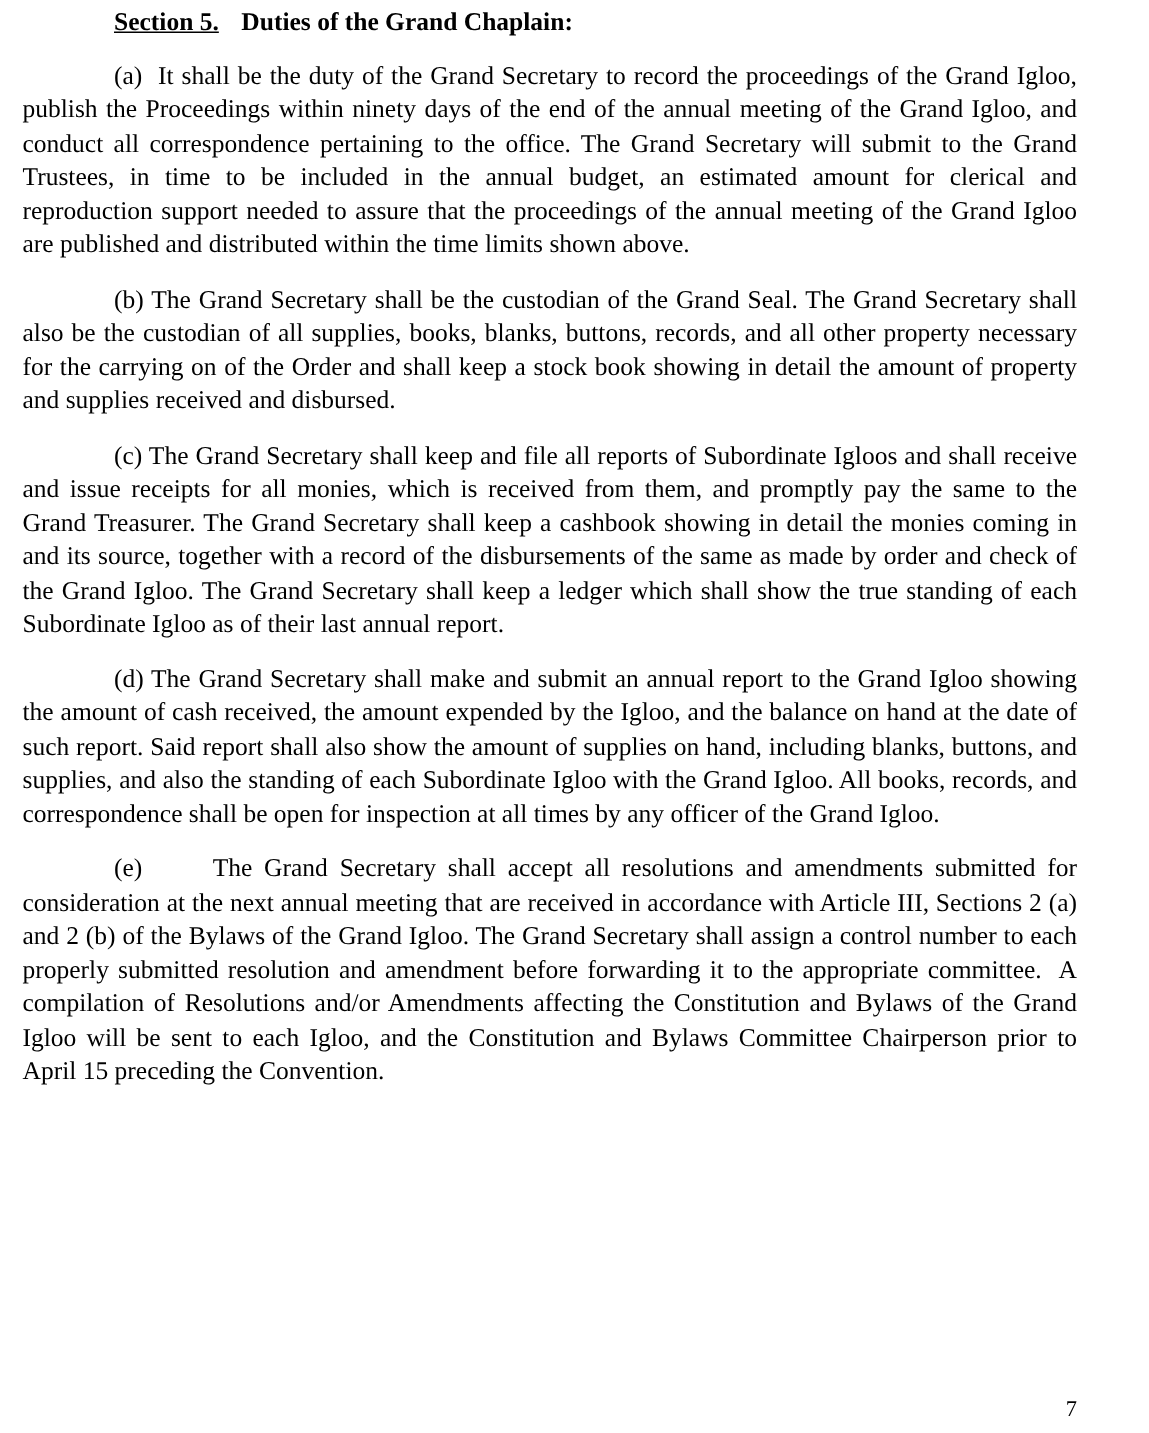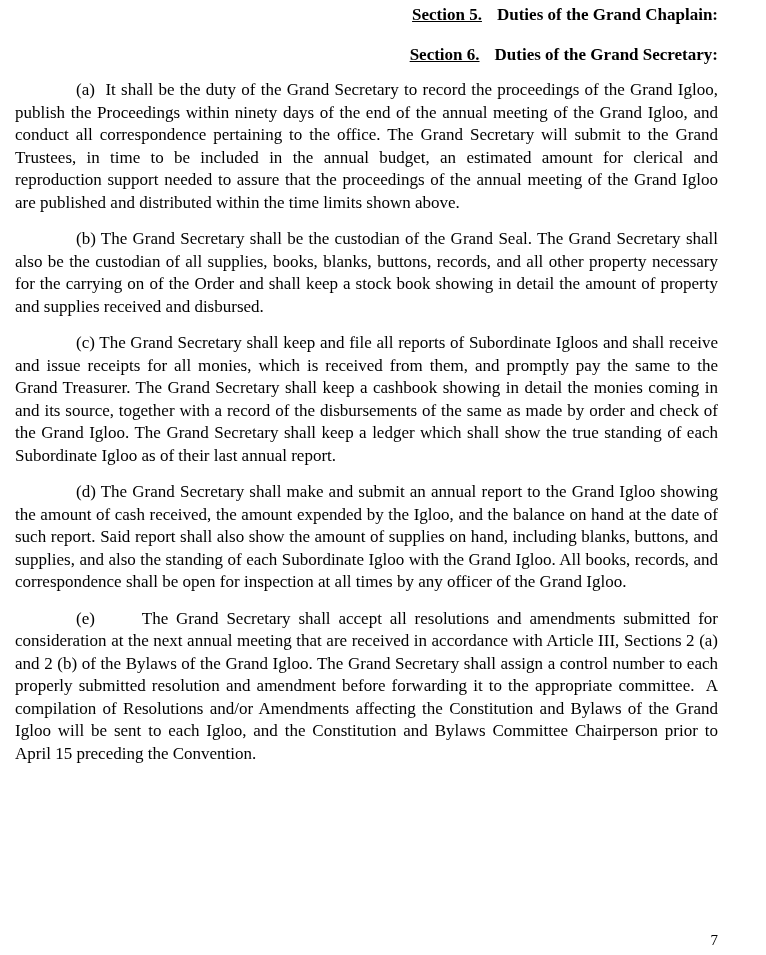--- a/index.html
+++ b/index.html
@@ -15,21 +15,21 @@
     background: #ffffff;
     color: #000000;
     padding: 4px 48px 0 15px;
     font-size: 17px;
     line-height: 22.5px;
     text-align: justify;
   }
   .sec-heading {
     font-size: 17px;
     font-weight: bold;
-    text-align: right;
+    text-align: left;
     text-indent: 61px;
     margin: 17px 0 13px 0;
   }
   .sec-heading:first-child { margin-top: 0; }
   .sec-label {
     text-decoration: underline;
     margin-right: 15px;
   }
   .para {
     text-indent: 61px;
@@ -48,23 +48,20 @@
 </head>
 <body>
 
 <div class="page">
 
   <h2 class="sec-heading">
     <span class="sec-label">Section 5.</span><span class="sec-title">Duties of the Grand Chaplain:</span>
   </h2>
 
 
-  <h2 class="sec-heading">
-    <span class="sec-label">Section 6.</span><span class="sec-title">Duties of the Grand Secretary:</span>
-  </h2>
 
   <p class="para">(a)  It shall be the duty of the Grand Secretary to record the proceedings of the Grand Igloo, publish the Proceedings within ninety days of the end of the annual meeting of the Grand Igloo, and conduct all correspondence pertaining to the office. The Grand Secretary will submit to the Grand Trustees, in time to be included in the annual budget, an estimated amount for clerical and reproduction support needed to assure that the proceedings of the annual meeting of the Grand Igloo are published and distributed within the time limits shown above.</p>
 
   <p class="para">(b) The Grand Secretary shall be the custodian of the Grand Seal. The Grand Secretary shall also be the custodian of all supplies, books, blanks, buttons, records, and all other property necessary for the carrying on of the Order and shall keep a stock book showing in detail the amount of property and supplies received and disbursed.</p>
 
   <p class="para">(c) The Grand Secretary shall keep and file all reports of Subordinate Igloos and shall receive and issue receipts for all monies, which is received from them, and promptly pay the same to the Grand Treasurer. The Grand Secretary shall keep a cashbook showing in detail the monies coming in and its source, together with a record of the disbursements of the same as made by order and check of the Grand Igloo. The Grand Secretary shall keep a ledger which shall show the true standing of each Subordinate Igloo as of their last annual report.</p>
 
   <p class="para">(d) The Grand Secretary shall make and submit an annual report to the Grand Igloo showing the amount of cash received, the amount expended by the Igloo, and the balance on hand at the date of such report. Said report shall also show the amount of supplies on hand, including blanks, buttons, and supplies, and also the standing of each Subordinate Igloo with the Grand Igloo. All books, records, and correspondence shall be open for inspection at all times by any officer of the Grand Igloo.</p>
 
   <p class="para">(e)      The Grand Secretary shall accept all resolutions and amendments submitted for consideration at the next annual meeting that are received in accordance with Article III, Sections 2 (a) and 2 (b) of the Bylaws of the Grand Igloo. The Grand Secretary shall assign a control number to each properly submitted resolution and amendment before forwarding it to the appropriate committee.  A compilation of Resolutions and/or Amendments affecting the Constitution and Bylaws of the Grand Igloo will be sent to each Igloo, and the Constitution and Bylaws Committee Chairperson prior to April 15 preceding the Convention.</p>

